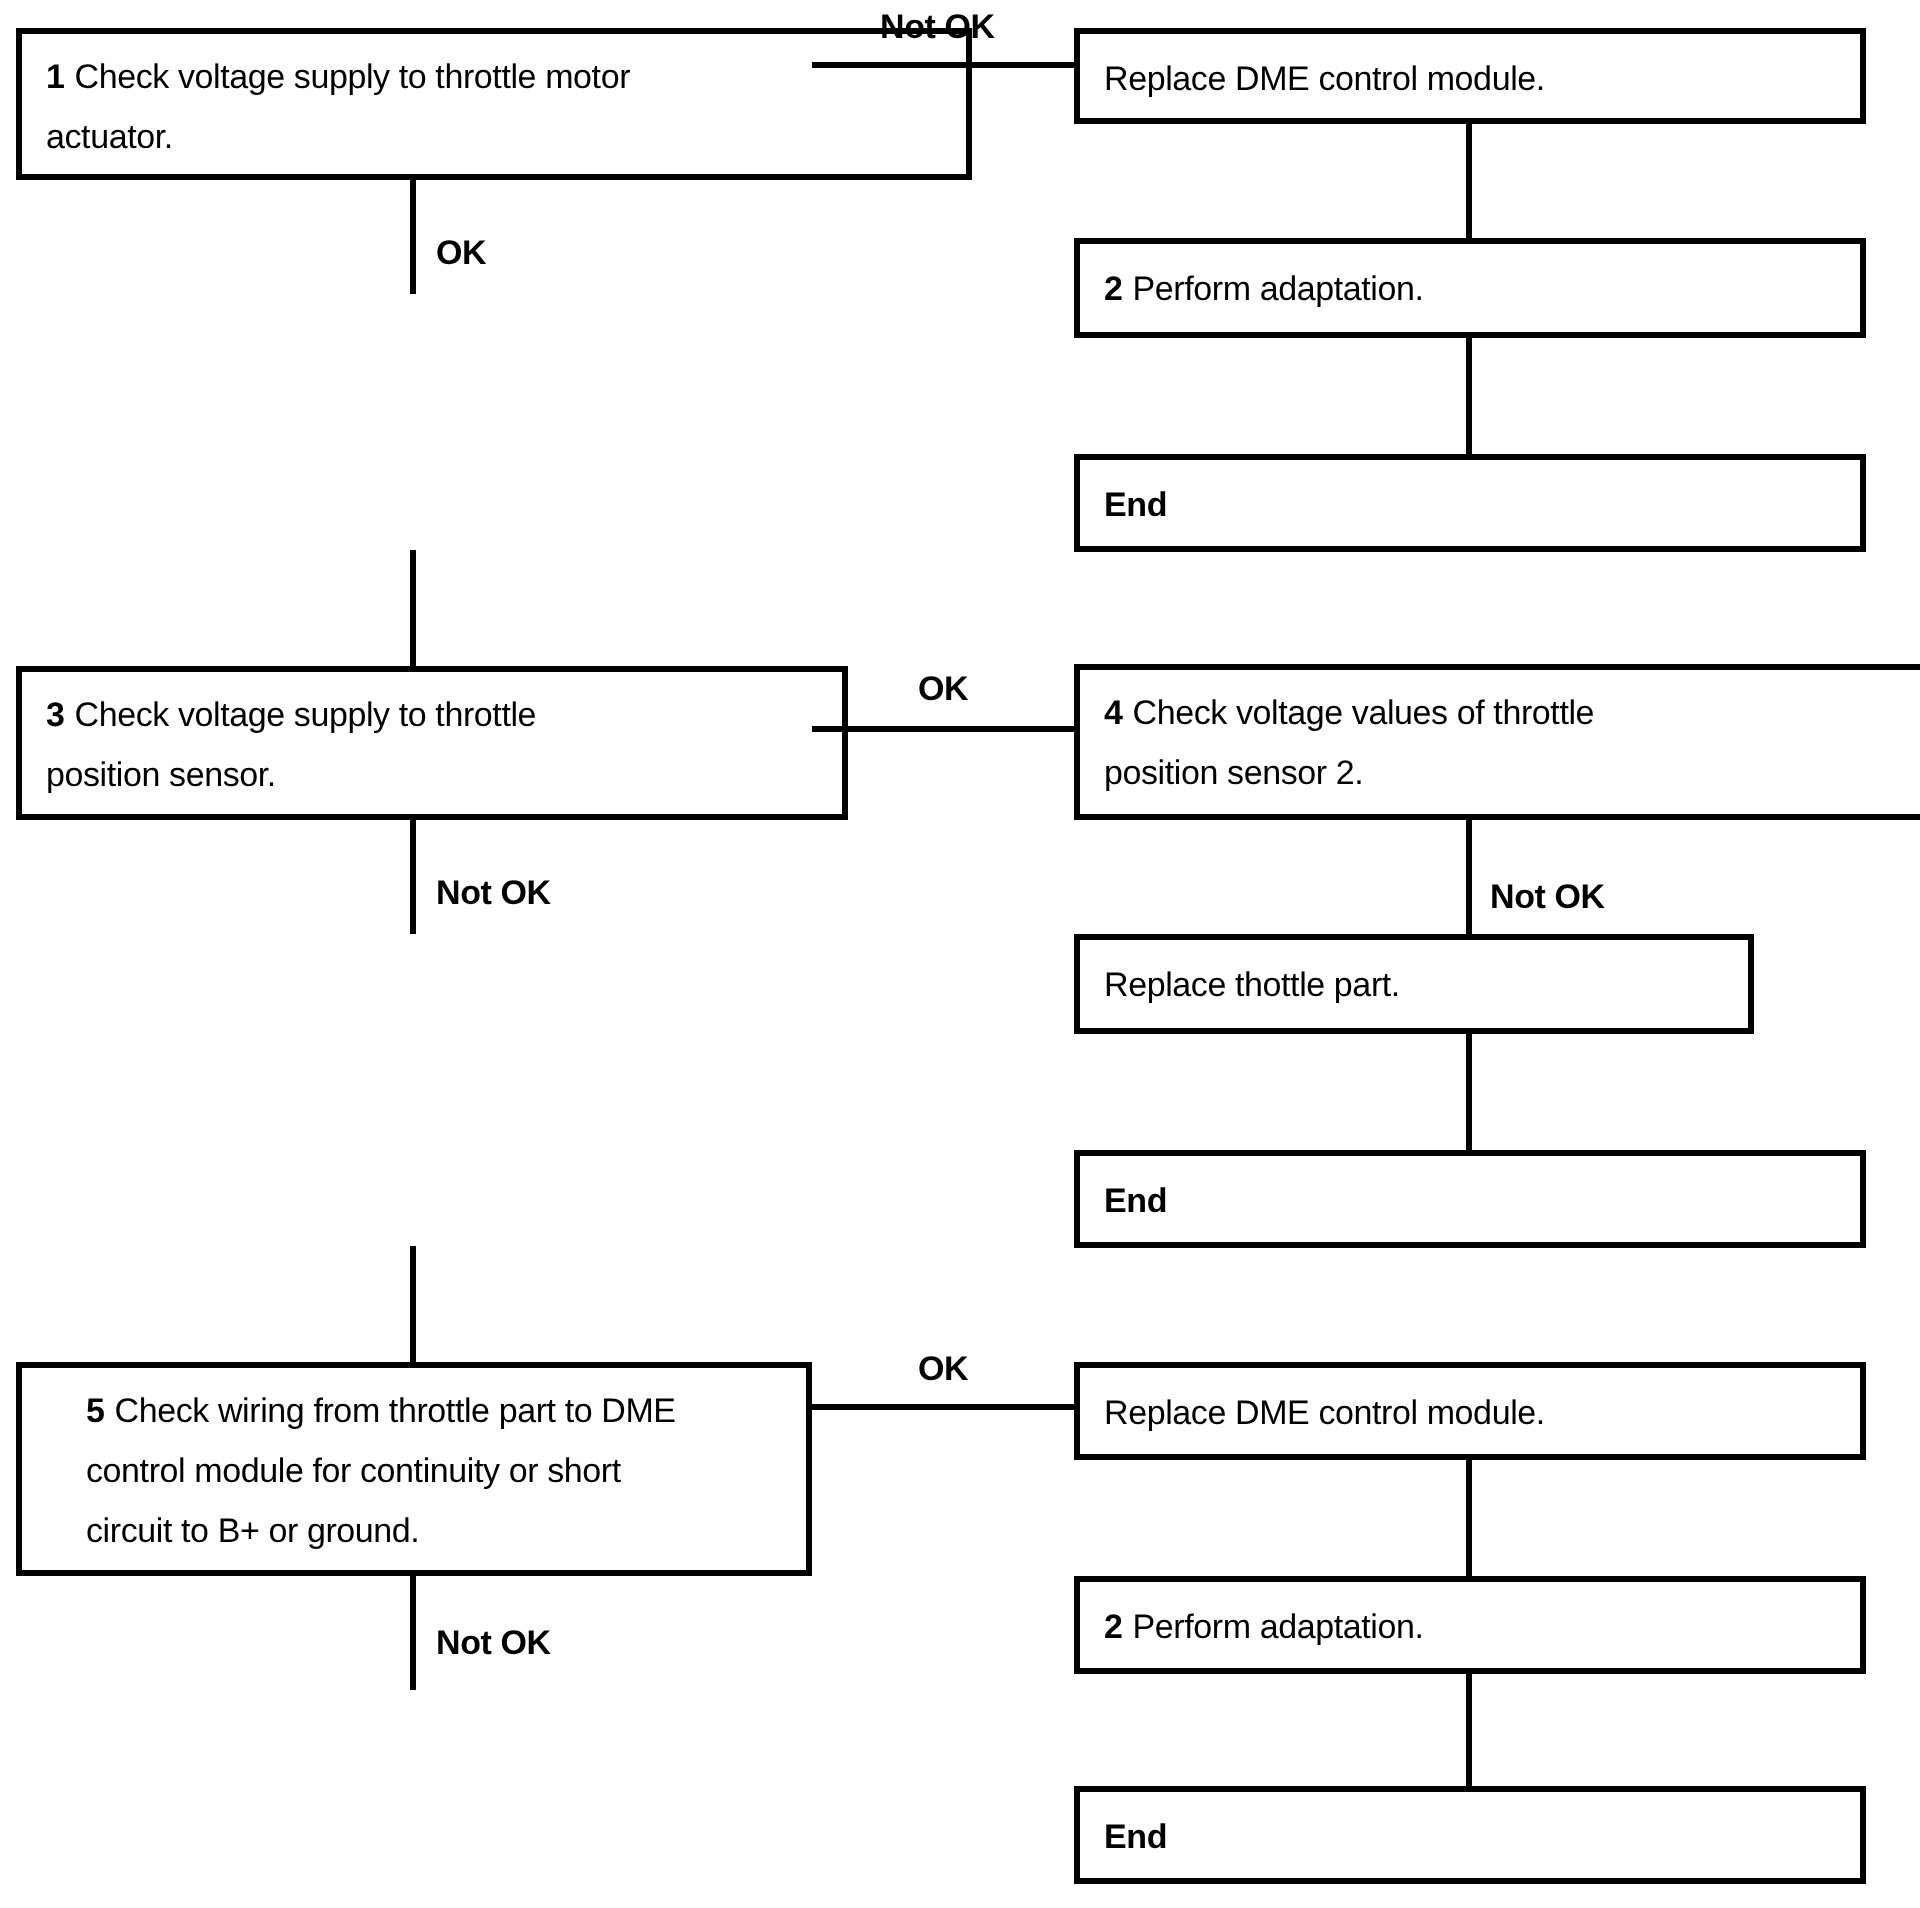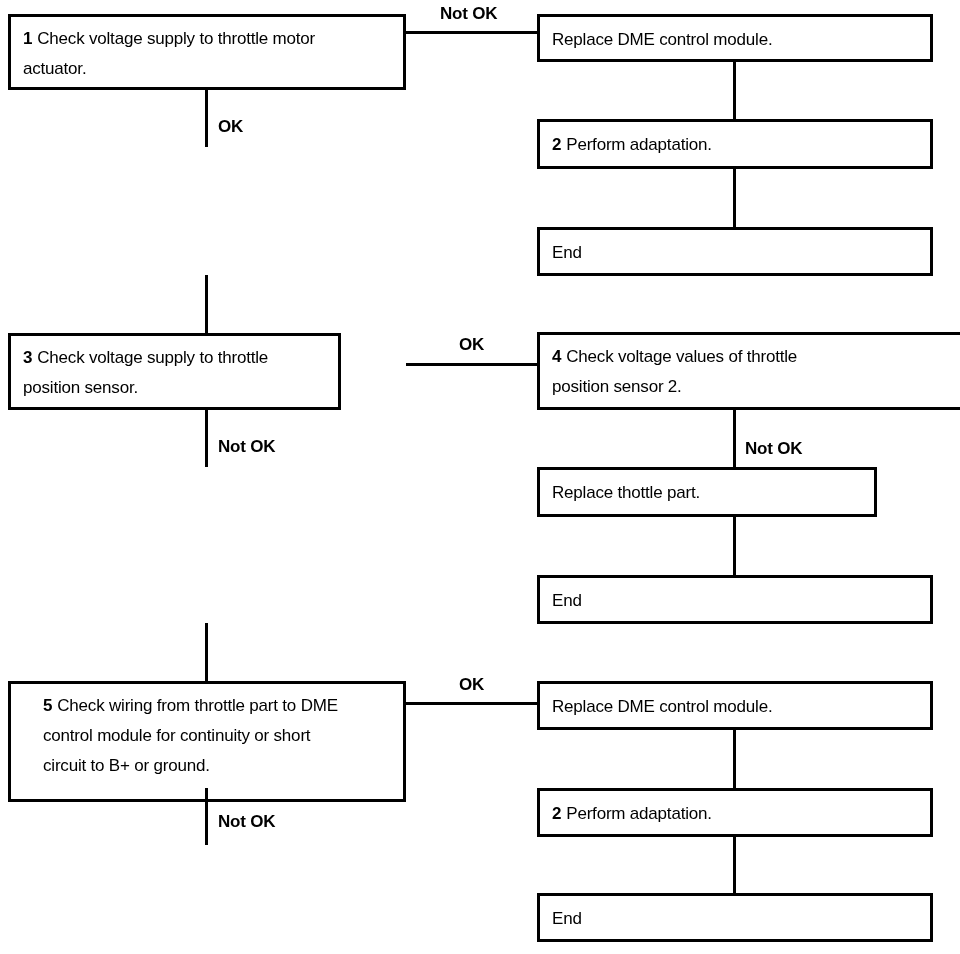--- a/index.html
+++ b/index.html
@@ -19,31 +19,31 @@
     position: absolute;
     border: 3px solid #000000;
     background: #ffffff;
     line-height: 30px;
     padding: 7px 18px 0 12px;
   }
   .box.single { padding-top: 8px; }
   .box .num { font-weight: bold; }
   .box .num:not(:empty) { margin-right: 5px; }
   .box .txt { white-space: pre-line; }
-  .box.end .txt { font-weight: normal; }
+  .box.end .txt { font-weight: bold; }
   .vline { position: absolute; width: 3px; background: #000000; }
   .hline { position: absolute; height: 3px; background: #000000; }
   .edge-label { position: absolute; line-height: 22px; white-space: nowrap; font-weight: bold; }
 </style>
 </head>
 <body>
 
 <div class="canvas">
 
-  <div class="box" style="left:8px; top:14px; width:398px; height:76px;">
+  <div class="box" style="left:8px; top:14px; width:478px; height:76px;">
     <span class="num">1</span><span class="txt">Check voltage supply to throttle motor
 actuator.</span>
   </div>
 
   <div class="edge-label" style="left:440px; top:3px;">Not OK</div>
   <div class="hline" style="left:406px; top:31px; width:131px;"></div>
 
   <div class="box single" style="left:537px; top:14px; width:396px; height:48px;">
     <span class="num"></span><span class="txt">Replace DME control module.</span>
   </div>
@@ -57,21 +57,21 @@
   <div class="vline" style="left:733px; top:169px; height:58px;"></div>
 
   <div class="box single end" style="left:537px; top:227px; width:396px; height:49px;">
     <span class="num"></span><span class="txt">End</span>
   </div>
 
   <div class="vline" style="left:205px; top:90px; height:57px;"></div>
   <div class="edge-label" style="left:218px; top:116px;">OK</div>
   <div class="vline" style="left:205px; top:275px; height:58px;"></div>
 
-  <div class="box" style="left:8px; top:333px; width:333px; height:77px;">
+  <div class="box" style="left:8px; top:333px; width:416px; height:77px;">
     <span class="num">3</span><span class="txt">Check voltage supply to throttle
 position sensor.</span>
   </div>
 
   <div class="edge-label" style="left:459px; top:334px;">OK</div>
   <div class="hline" style="left:406px; top:363px; width:131px;"></div>
 
   <div class="box" style="left:537px; top:332px; width:440px; height:78px;">
     <span class="num">4</span><span class="txt">Check voltage values of throttle
 position sensor 2.</span>
@@ -87,21 +87,21 @@
   <div class="vline" style="left:733px; top:517px; height:58px;"></div>
 
   <div class="box single end" style="left:537px; top:575px; width:396px; height:49px;">
     <span class="num"></span><span class="txt">End</span>
   </div>
 
   <div class="vline" style="left:205px; top:410px; height:57px;"></div>
   <div class="edge-label" style="left:218px; top:436px;">Not OK</div>
   <div class="vline" style="left:205px; top:623px; height:58px;"></div>
 
-  <div class="box" style="left:8px; top:681px; width:398px; height:121px;padding-left:32px;">
+  <div class="box" style="left:8px; top:681px; width:398px; height:107px;padding-left:32px;">
     <span class="num">5</span><span class="txt">Check wiring from throttle part to DME
 control module for continuity or short
 circuit to B+ or ground.</span>
   </div>
 
   <div class="edge-label" style="left:459px; top:674px;">OK</div>
   <div class="hline" style="left:406px; top:702px; width:131px;"></div>
 
   <div class="box single" style="left:537px; top:681px; width:396px; height:49px;">
     <span class="num"></span><span class="txt">Replace DME control module.</span>

